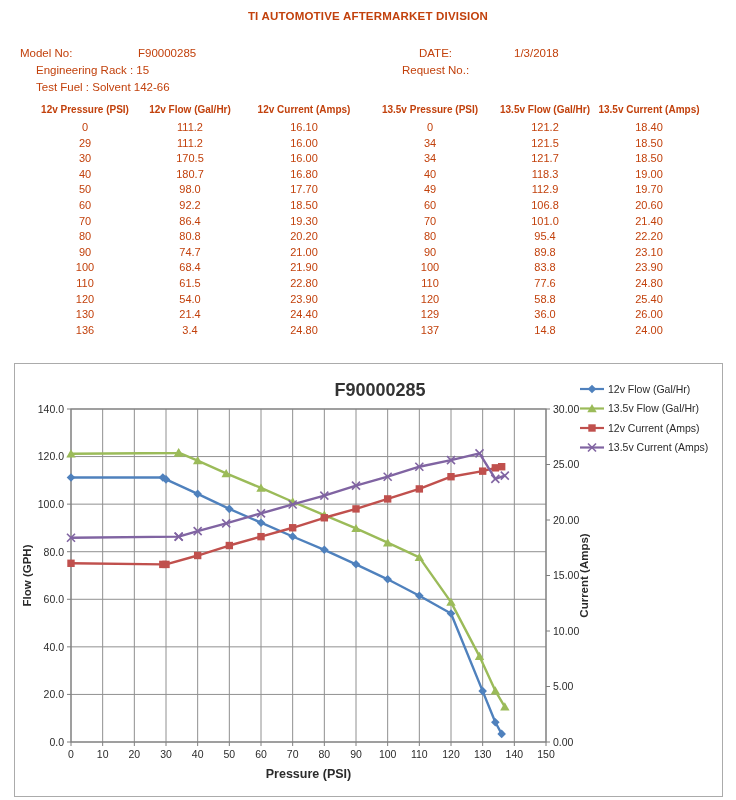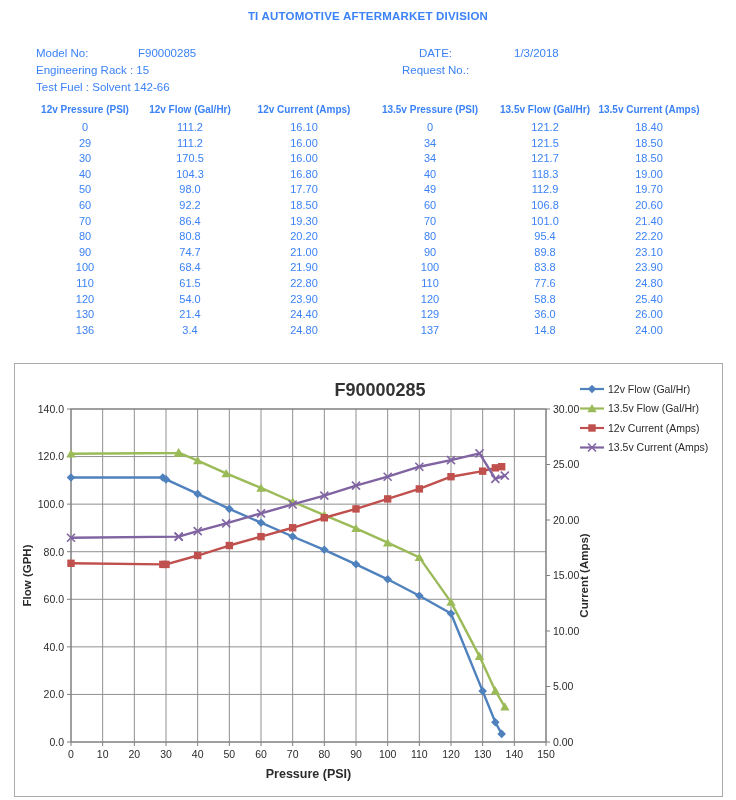--- a/index.html
+++ b/index.html
@@ -1,17 +1,17 @@
 <!DOCTYPE html>
 <html><head>
 <meta charset="utf-8">
 <style>
   html,body{margin:0;padding:0;background:#fff;}
   .page{position:relative;width:736px;height:800px;background:#ffffff;overflow:hidden;
-        font-family:"Liberation Sans",sans-serif;color:#3b82f6;}
+        font-family:"Liberation Sans",sans-serif;color:#c2410c;}
   .doc-title1,.doc-title2{position:absolute;left:0;width:100%;text-align:center;
         font-size:11.5px;font-weight:600;letter-spacing:.2px;white-space:pre;}
   .doc-title1{top:10px;}
   .doc-title2{top:26px;}
   .meta{position:absolute;font-size:11.5px;line-height:13px;white-space:pre;}
   .data-table{position:absolute;left:36px;top:102px;width:670px;border-collapse:collapse;table-layout:fixed;}
   .data-table th{font-size:10px;font-weight:700;white-space:nowrap;text-align:center;padding:0 0 3px 0;height:15px;}
   .data-table td{font-size:11px;text-align:center;padding:0;height:15.6px;line-height:15.6px;white-space:nowrap;}
   .chart-box{position:absolute;left:14px;top:363px;width:709px;height:434px;
         border:1px solid #ababab;background:#fff;box-sizing:border-box;}
@@ -22,21 +22,21 @@
   .axis-title{font-size:11.5px;font-weight:700;fill:#2b2b2b;}
   .xaxis-title{font-size:12.5px;font-weight:700;fill:#2b2b2b;}
 </style>
 </head>
 <body>
 
 <div class="page">
 
   <div class="doc-title1">TI AUTOMOTIVE AFTERMARKET DIVISION</div>
 
-  <span class="meta" style="left:36px;top:47px">Model No:</span>
+  <span class="meta" style="left:20px;top:47px">Model No:</span>
   <span class="meta" style="left:138px;top:47px">F90000285</span>
   <span class="meta" style="left:419px;top:47px">DATE:</span>
   <span class="meta" style="left:514px;top:47px">1/3/2018</span>
   <span class="meta" style="left:36px;top:64px">Engineering Rack : 15</span>
   <span class="meta" style="left:402px;top:64px">Request No.:</span>
   <span class="meta" style="left:36px;top:81px">Test Fuel : Solvent 142-66</span>
 
   <table class="data-table">
     <colgroup>
       <col style="width:98px">
@@ -76,21 +76,21 @@
         <tr>
           <td>30</td>
           <td>170.5</td>
           <td>16.00</td>
           <td>34</td>
           <td>121.7</td>
           <td>18.50</td>
         </tr>
         <tr>
           <td>40</td>
-          <td>104.3</td>
+          <td>180.7</td>
           <td>16.80</td>
           <td>40</td>
           <td>118.3</td>
           <td>19.00</td>
         </tr>
         <tr>
           <td>50</td>
           <td>98.0</td>
           <td>17.70</td>
           <td>49</td>

